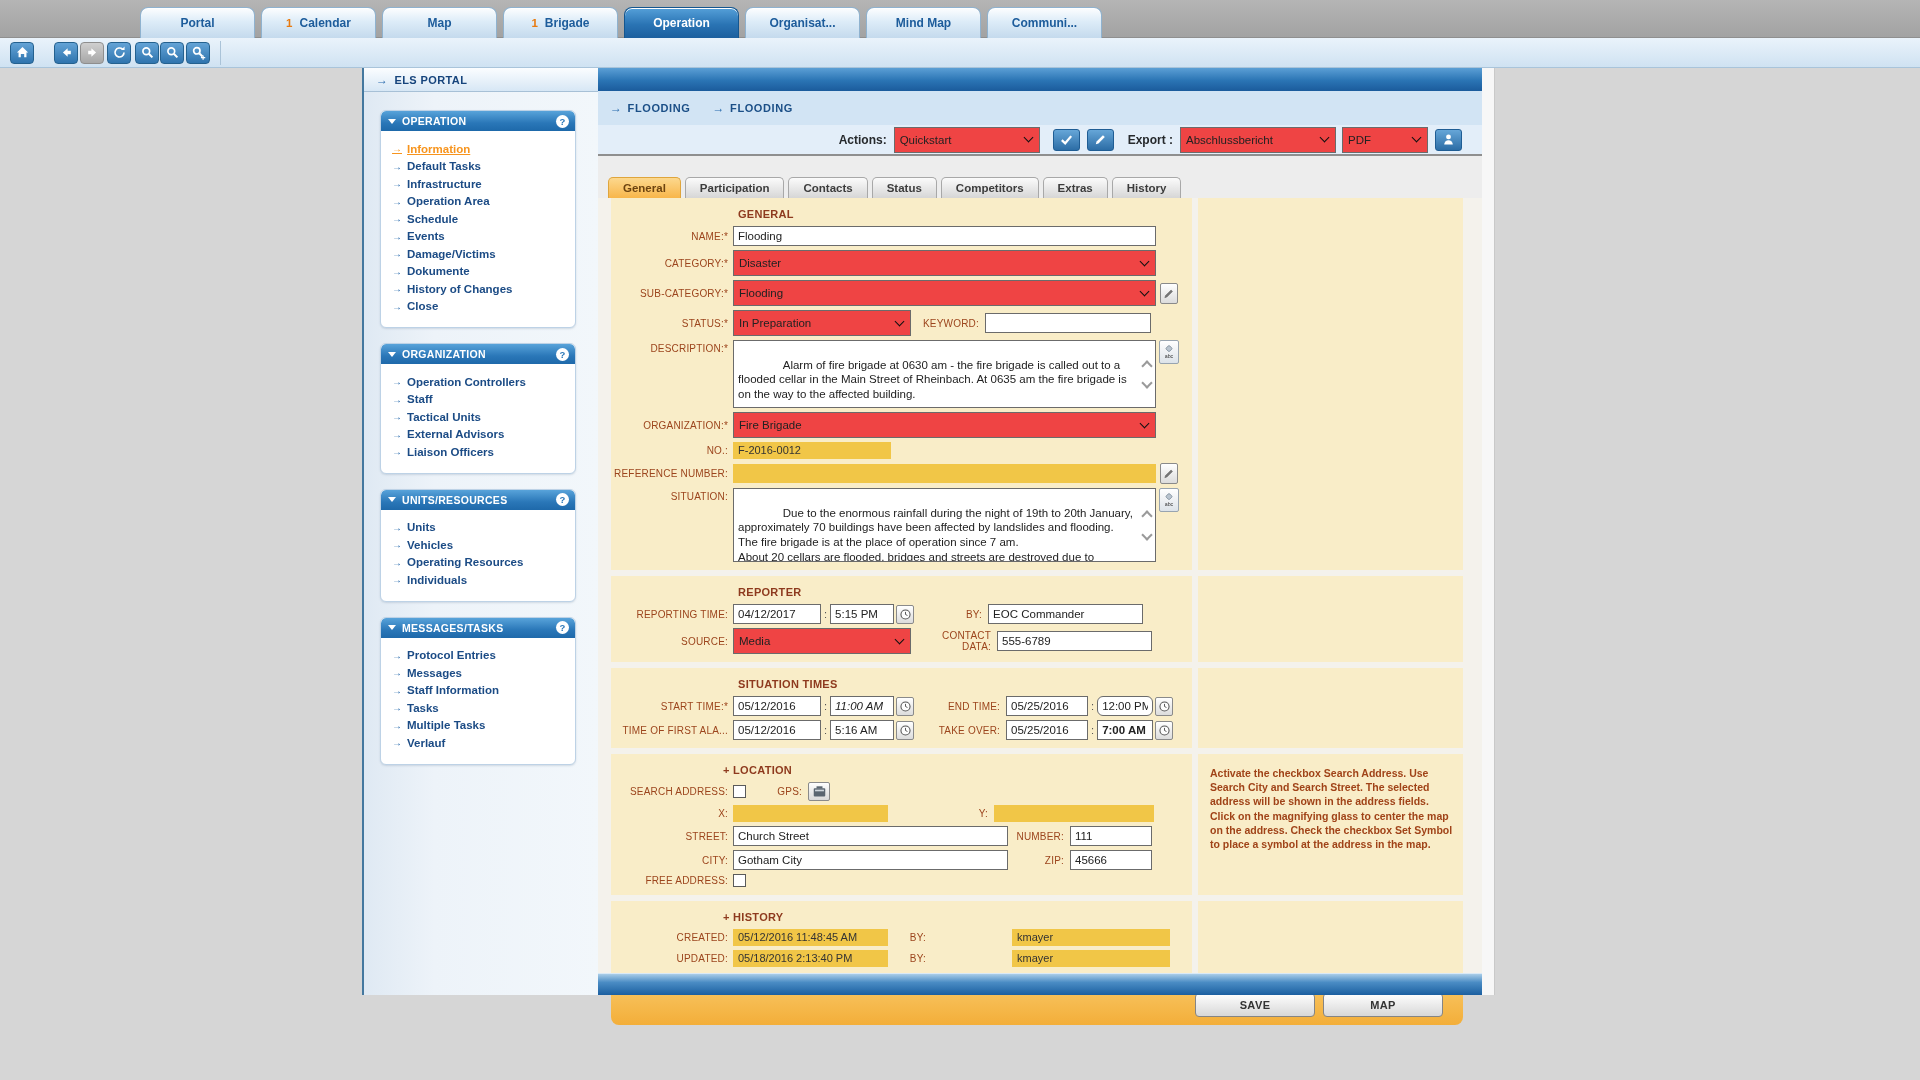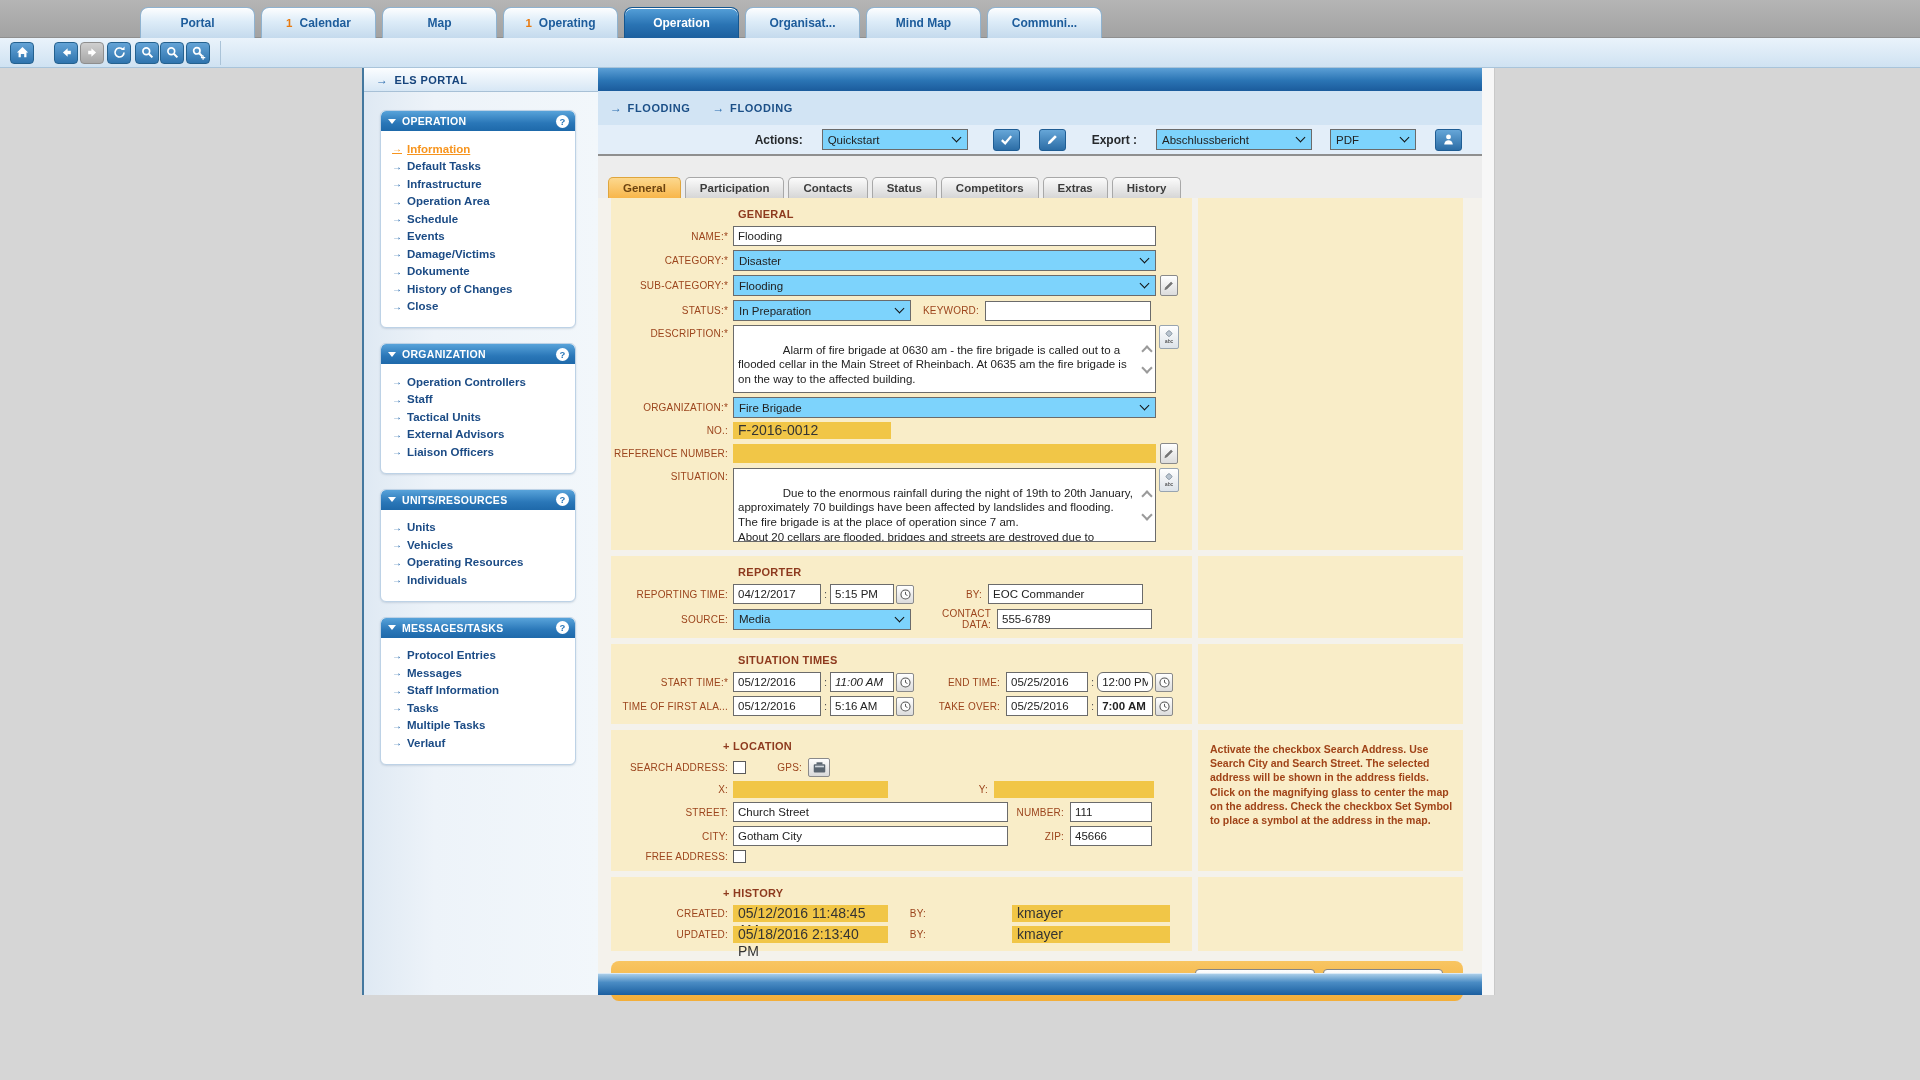--- a/index.html
+++ b/index.html
@@ -55,24 +55,24 @@
   .mainpanel { position:absolute; left:598px; top:68px; width:884px; height:927px; background:#f4f2ec; }
   .bluebar { height:23px; background:linear-gradient(#5b9fd5,#2a74b4 55%,#1b5b9c); }
   .bluebar.bottom { position:absolute; left:0; bottom:0; width:100%; height:22px;
                     background:linear-gradient(#a9cde8,#4a8cc4 40%,#1b5fa0); border-top:1px solid #d9e9f6; }
   .breadcrumb { height:34px; background:#d2e4f4; display:flex; align-items:center; padding-left:12px; }
   .crumb { display:flex; align-items:center; margin-right:22px; cursor:pointer;
            font-size:11px; font-weight:bold; color:#1b4f87; letter-spacing:.6px; }
   .crumb .carrow { color:#2a6cae; margin-right:5px; font-size:12px; }
 
   .actionsbar { height:31px; background:#e3eef9; border-bottom:2px solid #8f8f8f;
-                display:flex; align-items:center; justify-content:flex-end; padding-right:20px;gap:12px; }
+                display:flex; align-items:center; justify-content:flex-end; padding-right:20px; }
   .ablabel { font-size:12px; font-weight:bold; color:#26292c; margin-right:7px; }
-  .sel { display:flex; align-items:center; background:#7dd3fc; border:1px solid #6b6b6b; height:21px;
-         padding:0 5px; font-size:11.5px; color:#222; cursor:pointer; }
+  .sel { display:flex; align-items:center; background:#ef4444; border:1px solid #6b6b6b; height:21px;
+         padding:12px 5px; font-size:11.5px; color:#222; cursor:pointer; }
   .chev { width:7px; height:7px; border-right:1.7px solid #111; border-bottom:1.7px solid #111;
           transform:rotate(45deg); margin:-4px 2px 0 auto; flex:none; }
   .bluebtn { width:27px; height:22px; border-radius:3px; border:1px solid #1f5d94; margin-left:7px; cursor:pointer;
              background:linear-gradient(#66a6d8,#2c6da6); display:flex; align-items:center; justify-content:center; }
   .bluebtn svg { width:15px; height:15px; }
   .mr14 { margin-right:14px; } .mr6 { margin-right:6px; }
 
   .tabgap { height:42px; background:#ededed; position:relative; }
   .formtabs { position:absolute; left:10px; bottom:0; display:flex; }
   .ftab { height:21px; line-height:21px; padding:0 14px; margin-right:4px; cursor:pointer;
@@ -85,21 +85,21 @@
   .gleft { width:581px; background:#f9edc8; padding:6px 0 8px 0; }
   .gright { flex:1; margin-left:6px; background:#f9edc8; }
   .gtitle { font-size:11px; font-weight:bold; color:#8e3a1e; letter-spacing:.3px; margin:4px 0 6px 127px; }
   .gtitle.plus { margin-left:112px; }
   .fr { display:flex; align-items:center; margin-bottom:4px; }
   .fl { width:122px; text-align:right; padding-right:5px; flex:none;
         font-size:10px; color:#9c451d; letter-spacing:.2px; }
   .fl2 { text-align:right; padding-right:6px; font-size:10px; color:#9c451d; letter-spacing:.2px; flex:none; }
   .ti { height:20px; border:1px solid #6b6b6b; background:#fff; font-family:"Liberation Sans",sans-serif;
         font-size:11.5px; color:#222; padding:0 4px; }
-  .ro { height:17px; line-height:17px; background:#f1c647; font-size:14px; color:#333; padding:0 5px; }
+  .ro { height:17px; line-height:17px; background:#f1c647; font-size:11px; color:#333; padding:0 5px; }
   .colon { margin:0 3px; color:#555; font-size:11px; }
   .clk { width:18px; height:19px; margin-left:2px; border:1px solid #8a8a8a; border-radius:2px; cursor:pointer;
          background:linear-gradient(#fff,#dcdcdc); display:flex; align-items:center; justify-content:center; padding:0; }
   .clk svg { width:13px; height:13px; }
   .ta { position:relative; background:#fff; border:1px solid #6b6b6b; font-size:11.5px; line-height:1.28;
         color:#222; padding:2px 18px 2px 4px; white-space:pre-wrap; overflow:hidden; }
   .scup,.scdn { position:absolute; right:4px; width:8px; height:8px; border-right:2px solid #9a9a9a; border-bottom:2px solid #9a9a9a; }
   .scup { top:32%; transform:rotate(-135deg); }
   .scdn { top:58%; transform:rotate(45deg); }
   .abcbtn { width:20px; height:24px; margin-left:3px; align-self:flex-start; cursor:pointer;
@@ -134,21 +134,21 @@
       </div>
       <div class="maintab">
         <span class="badge">1</span>
         <span>Calendar</span>
       </div>
       <div class="maintab">
         <span>Map</span>
       </div>
       <div class="maintab">
         <span class="badge">1</span>
-        <span>Operating</span>
+        <span>Brigade</span>
       </div>
       <div class="maintab active">
         <span>Operation</span>
       </div>
       <div class="maintab">
         <span>Organisat...</span>
       </div>
       <div class="maintab">
         <span>Mind Map</span>
       </div>

